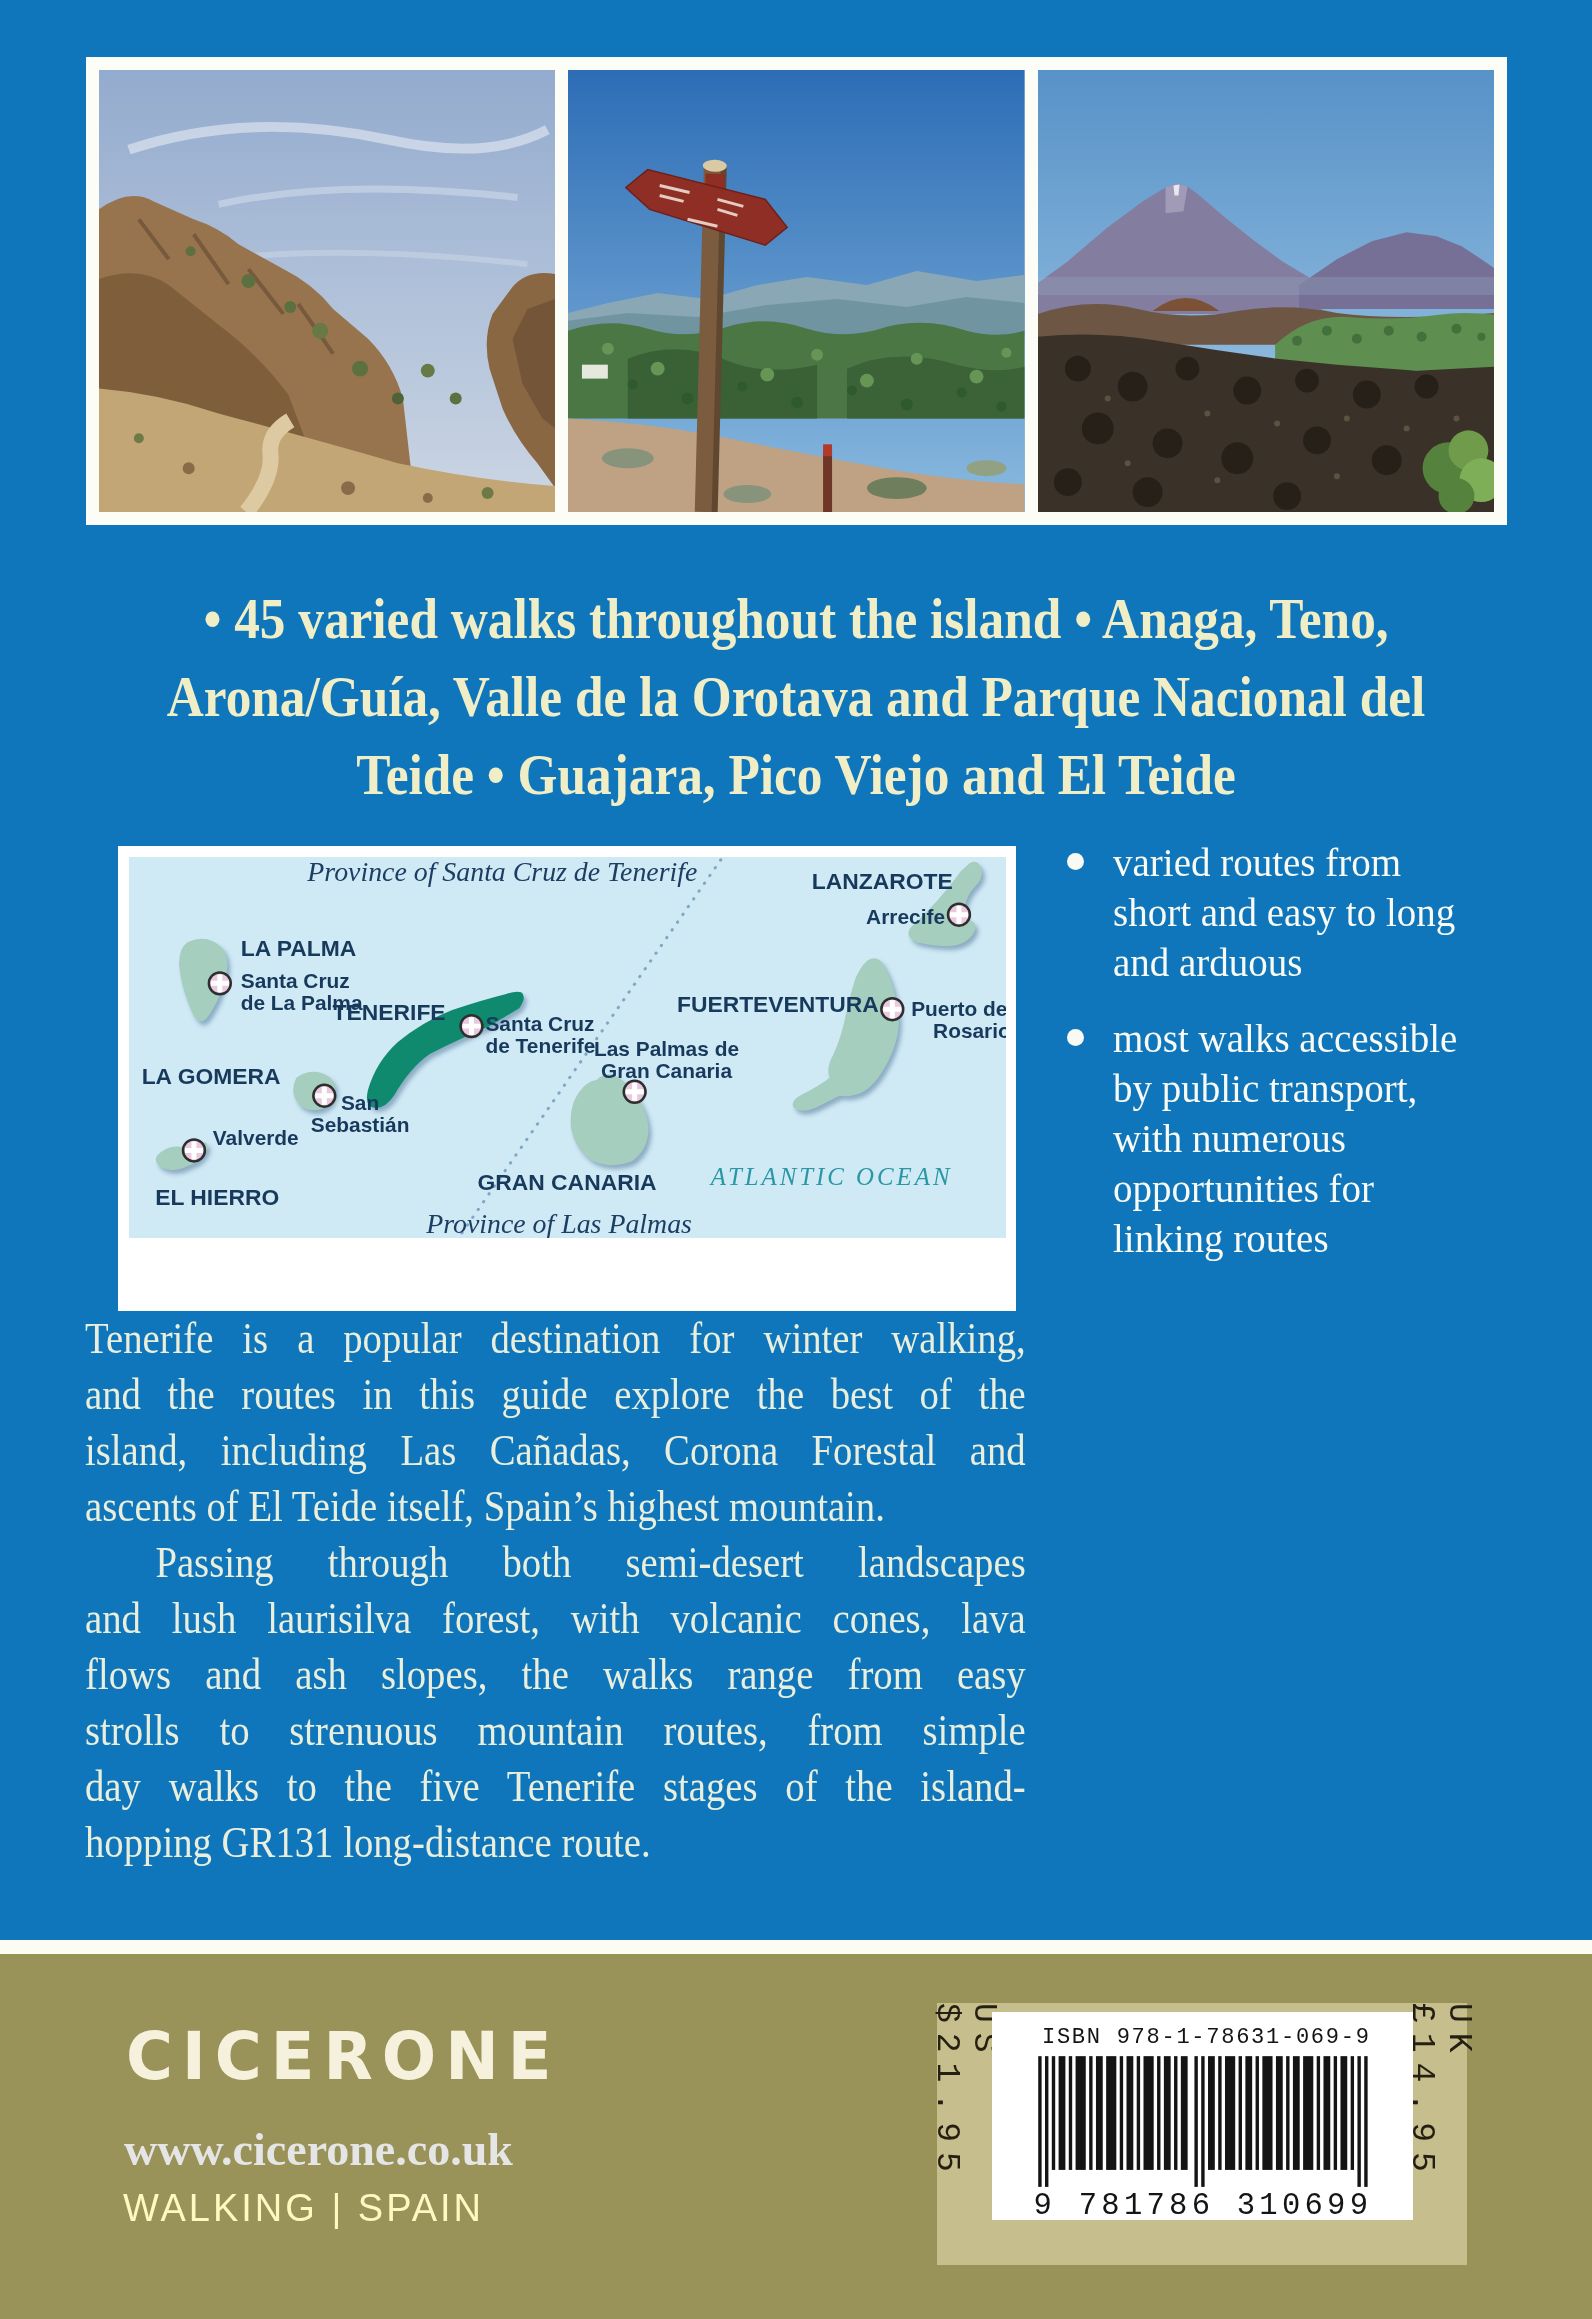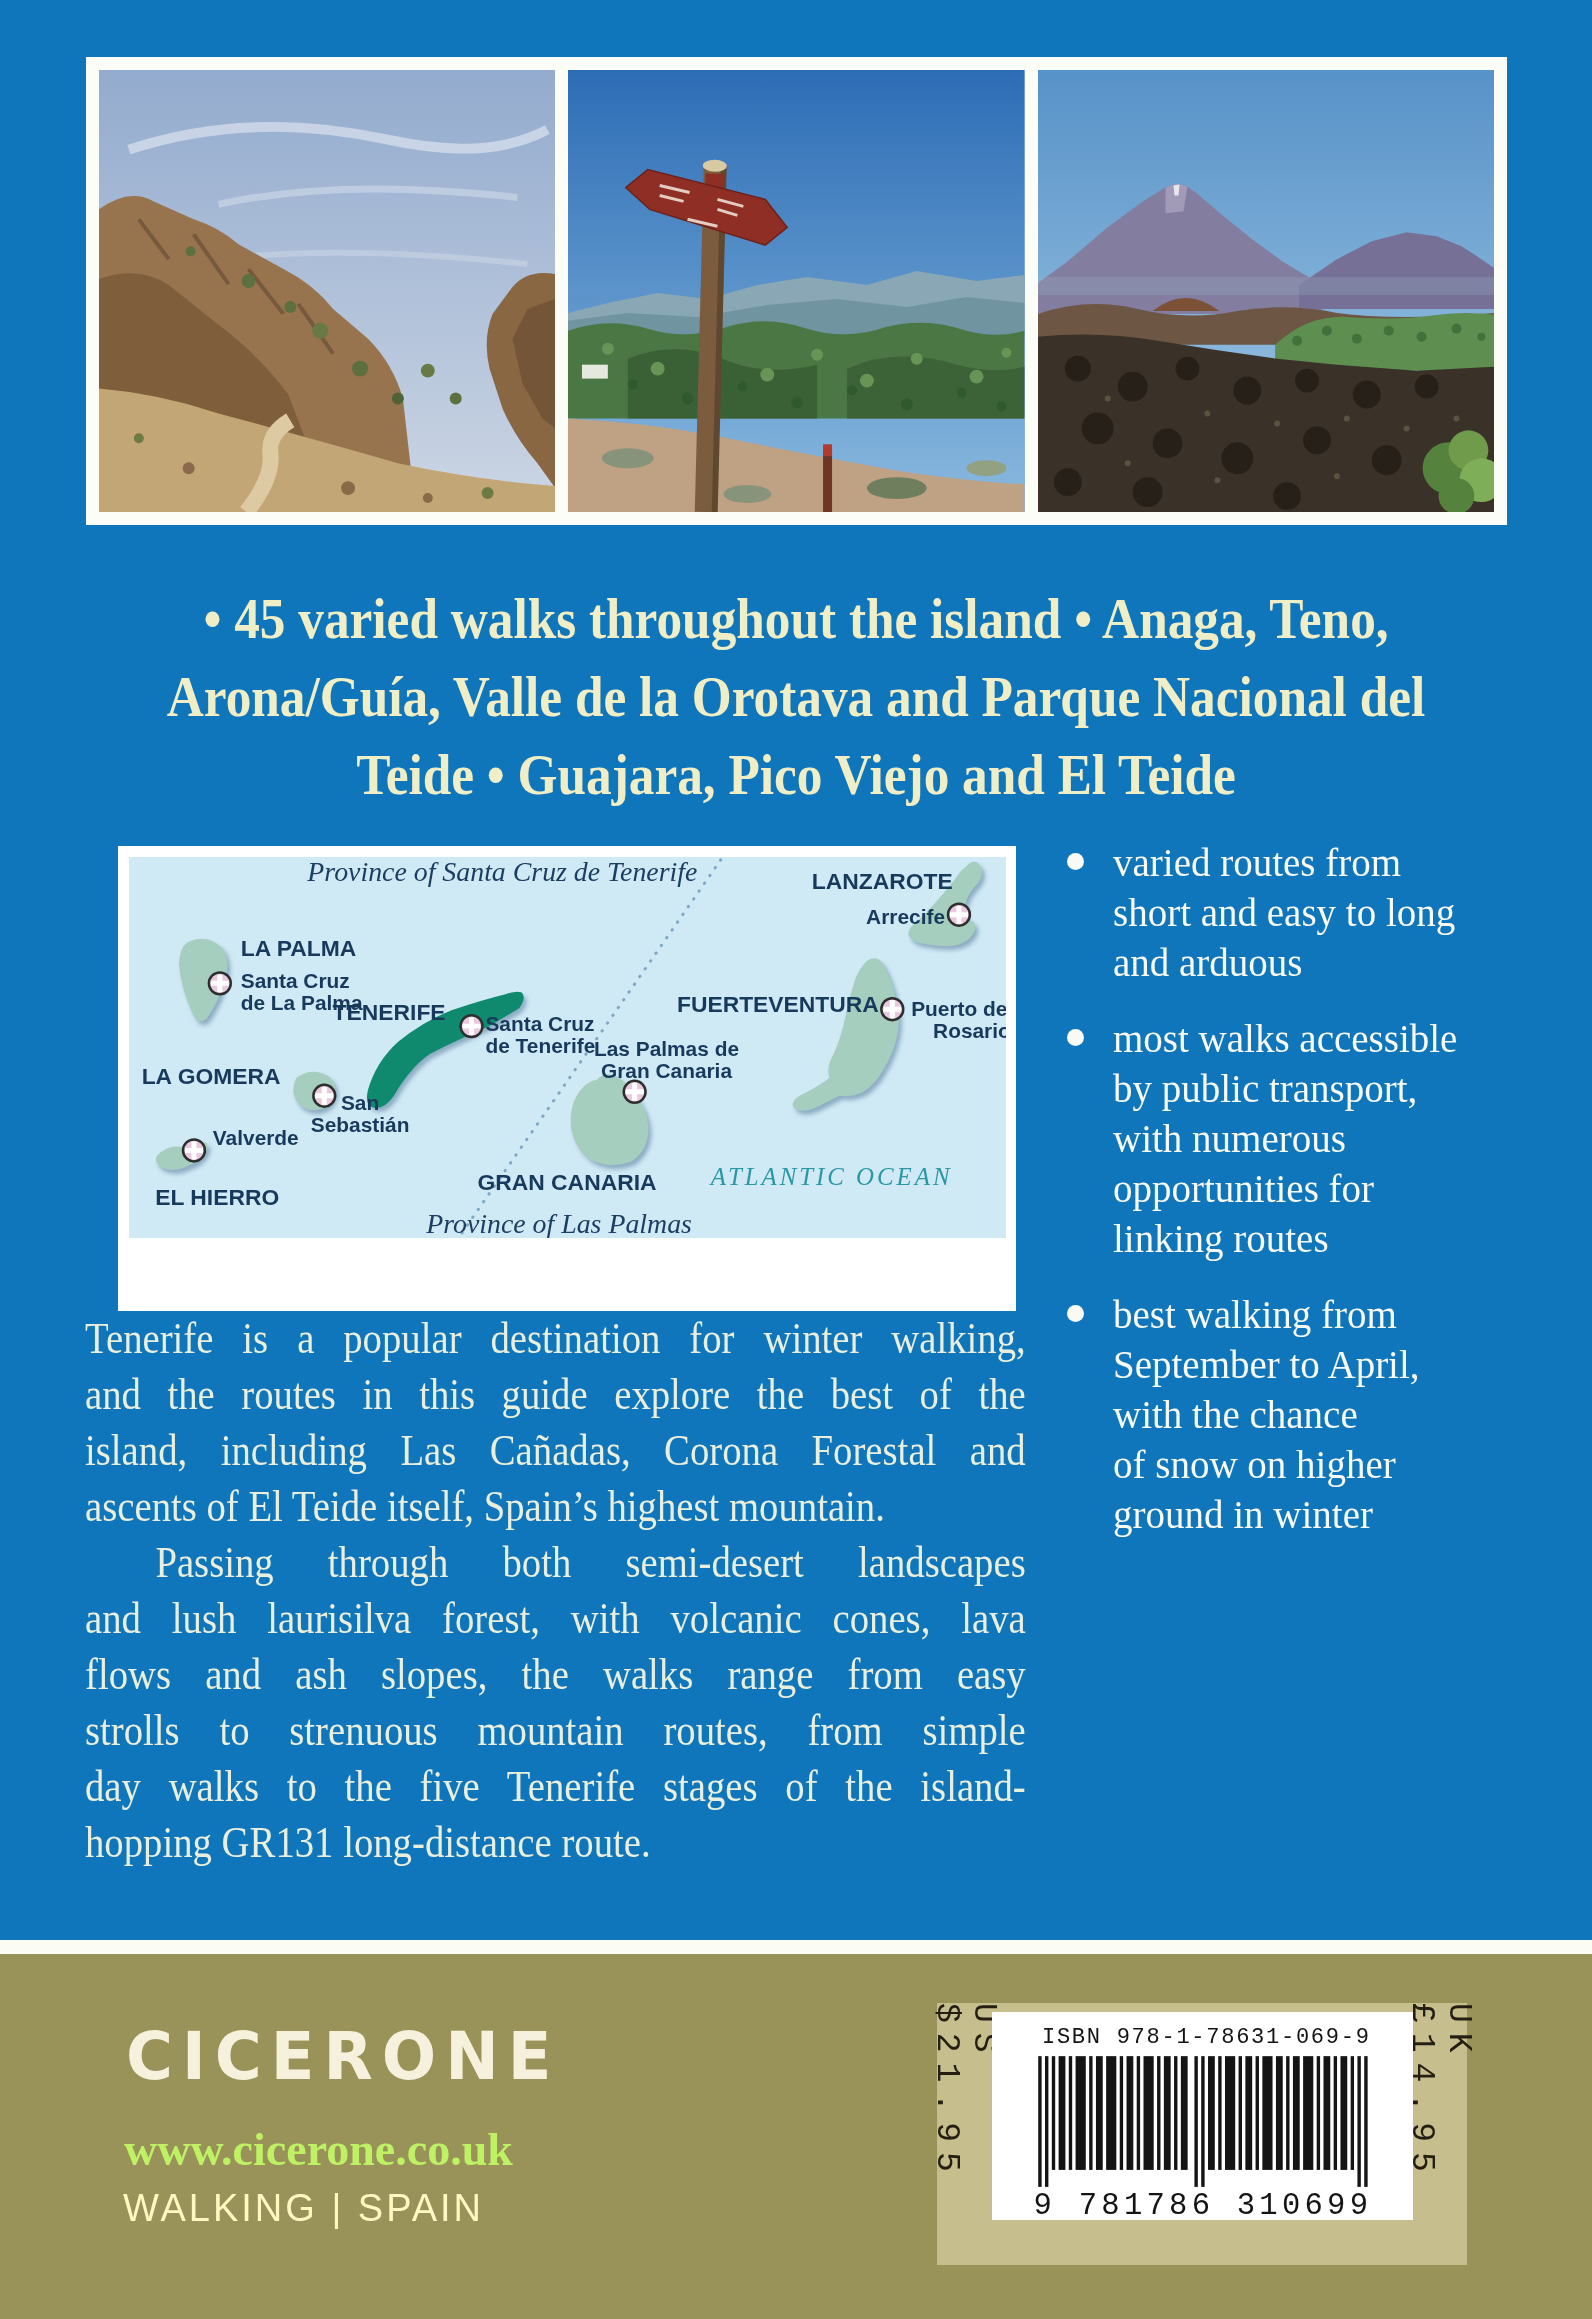--- a/index.html
+++ b/index.html
@@ -33,21 +33,21 @@
   .body-text{position:absolute;left:85px;top:1311px;width:1069px;color:#e9efdc;font-size:44px;line-height:56px;
     transform:scaleX(.88);transform-origin:0 0;}
   .para div{text-align:justify;text-align-last:justify;}
   .para div:last-child{text-align-last:auto;}
   .para.indent div:first-child{text-indent:80px;}
 
   
   .divider{position:absolute;left:0;top:1940px;width:1592px;height:14px;background:#fbfdf4;}
   .olive-band{position:absolute;left:0;top:1954px;width:1592px;height:365px;background:#99935a;}
   .logo{position:absolute;left:126px;top:2020px;color:#f6f1dc;font-family:"DejaVu Sans",sans-serif;font-weight:bold;font-size:64px;letter-spacing:9px;transform:scaleY(1.02);}
-  .website{position:absolute;left:124px;top:2123px;color:#bef264;font-family:"Liberation Serif",serif;font-weight:bold;font-size:46px;}
+  .website{position:absolute;left:124px;top:2123px;color:#e5e5e5;font-family:"Liberation Serif",serif;font-weight:bold;font-size:46px;}
   .category{position:absolute;left:123px;top:2187px;color:#fef9c3;font-family:"Liberation Sans",sans-serif;font-size:38px;letter-spacing:3px;}
 
   .barcode-box{position:absolute;left:937px;top:2003px;width:530px;height:262px;background:#c6be8c;}
   .price{position:absolute;top:0;bottom:0;width:55px;display:flex;align-items:center;justify-content:center;
     writing-mode:vertical-rl;color:#241f12;font-family:"Liberation Mono",monospace;font-size:33px;letter-spacing:10px;}
   .price.us{left:0;}
   .price.uk{right:0;}
   .bc-white{position:absolute;left:55px;top:9px;width:421px;height:208px;background:#ffffff;}
   .bc-white svg{display:block;width:100%;height:100%;}
   text.bctxt{font-family:"Liberation Mono",monospace;fill:#141414;}
@@ -302,30 +302,20 @@
       </div>
   </li>
   <li>
     <span class="dot"></span>
     <div>
         <div>most walks accessible</div>
         <div>by public transport,</div>
         <div>with numerous</div>
         <div>opportunities for</div>
         <div>linking routes</div>
-      </div>
-  </li>
-  <li>
-    <span class="dot"></span>
-    <div>
-        <div>best walking from</div>
-        <div>September to April,</div>
-        <div>with the chance</div>
-        <div>of snow on higher</div>
-        <div>ground in winter</div>
       </div>
   </li>
 </ul>
 
 <div class="body-text">
   <div class="para">
       <div>Tenerife is a popular destination for winter walking,</div>
       <div>and the routes in this guide explore the best of the</div>
       <div>island, including Las Cañadas, Corona Forestal and</div>
       <div>ascents of El Teide itself, Spain’s highest mountain.</div>

